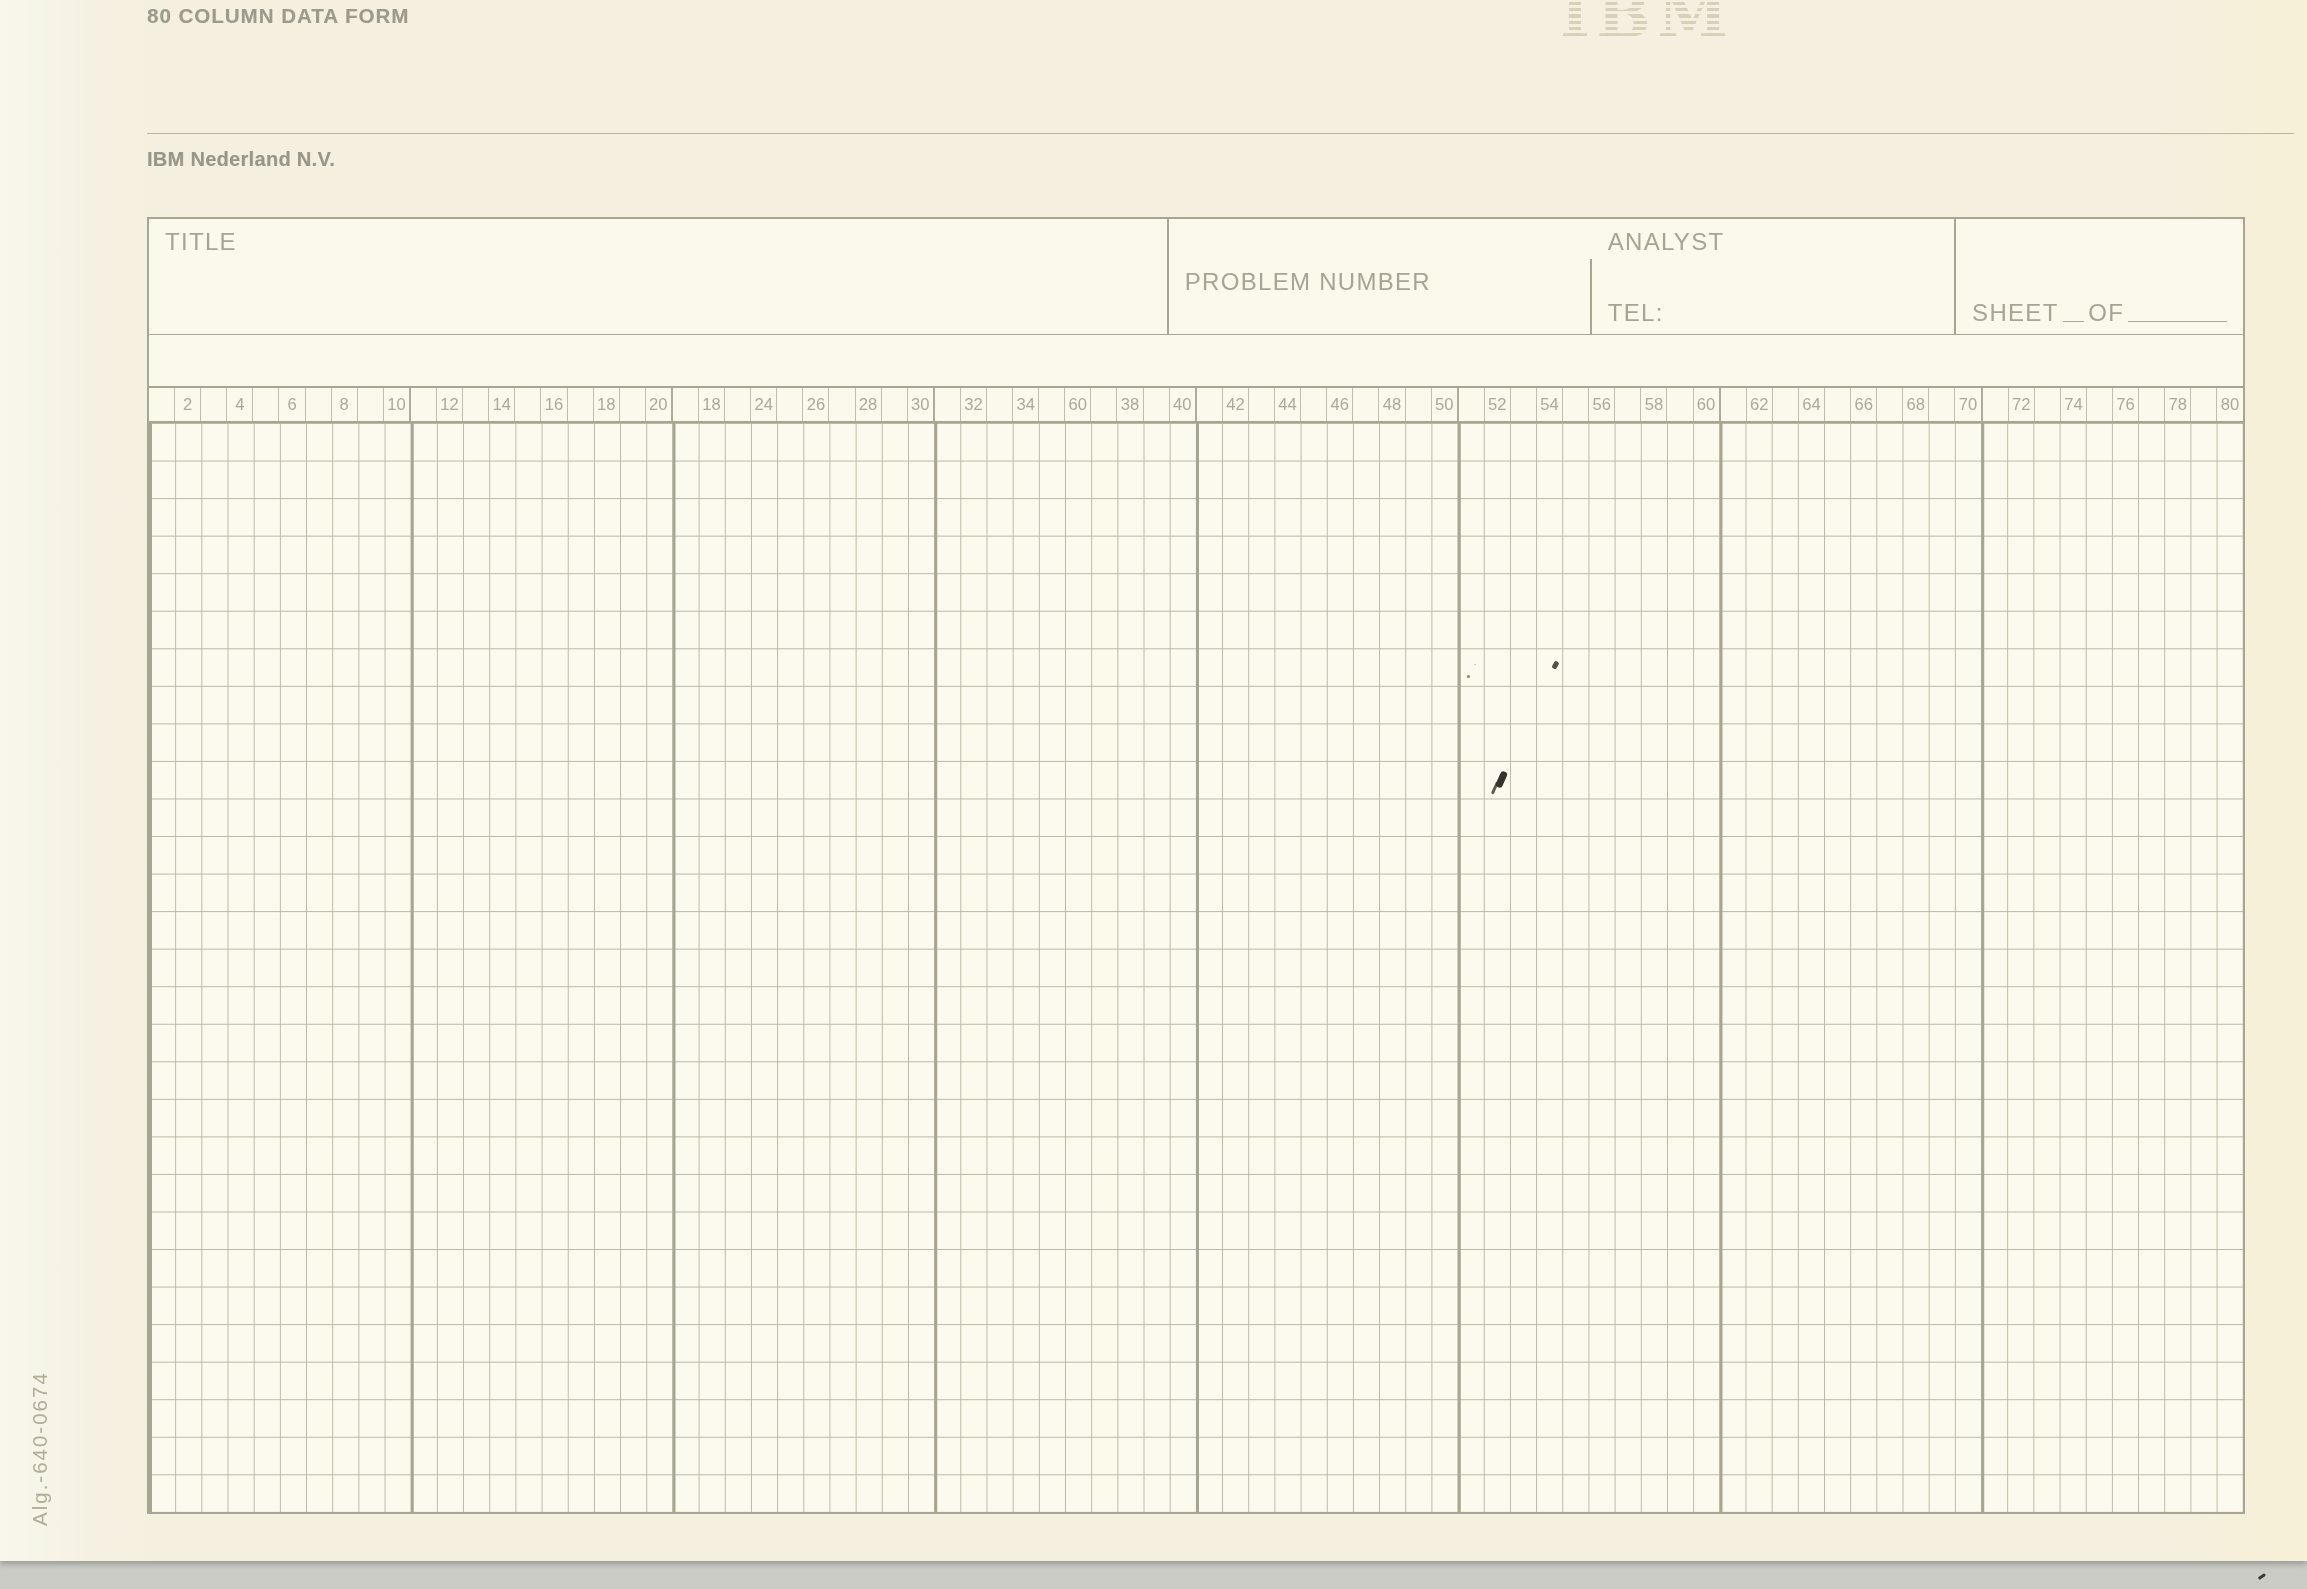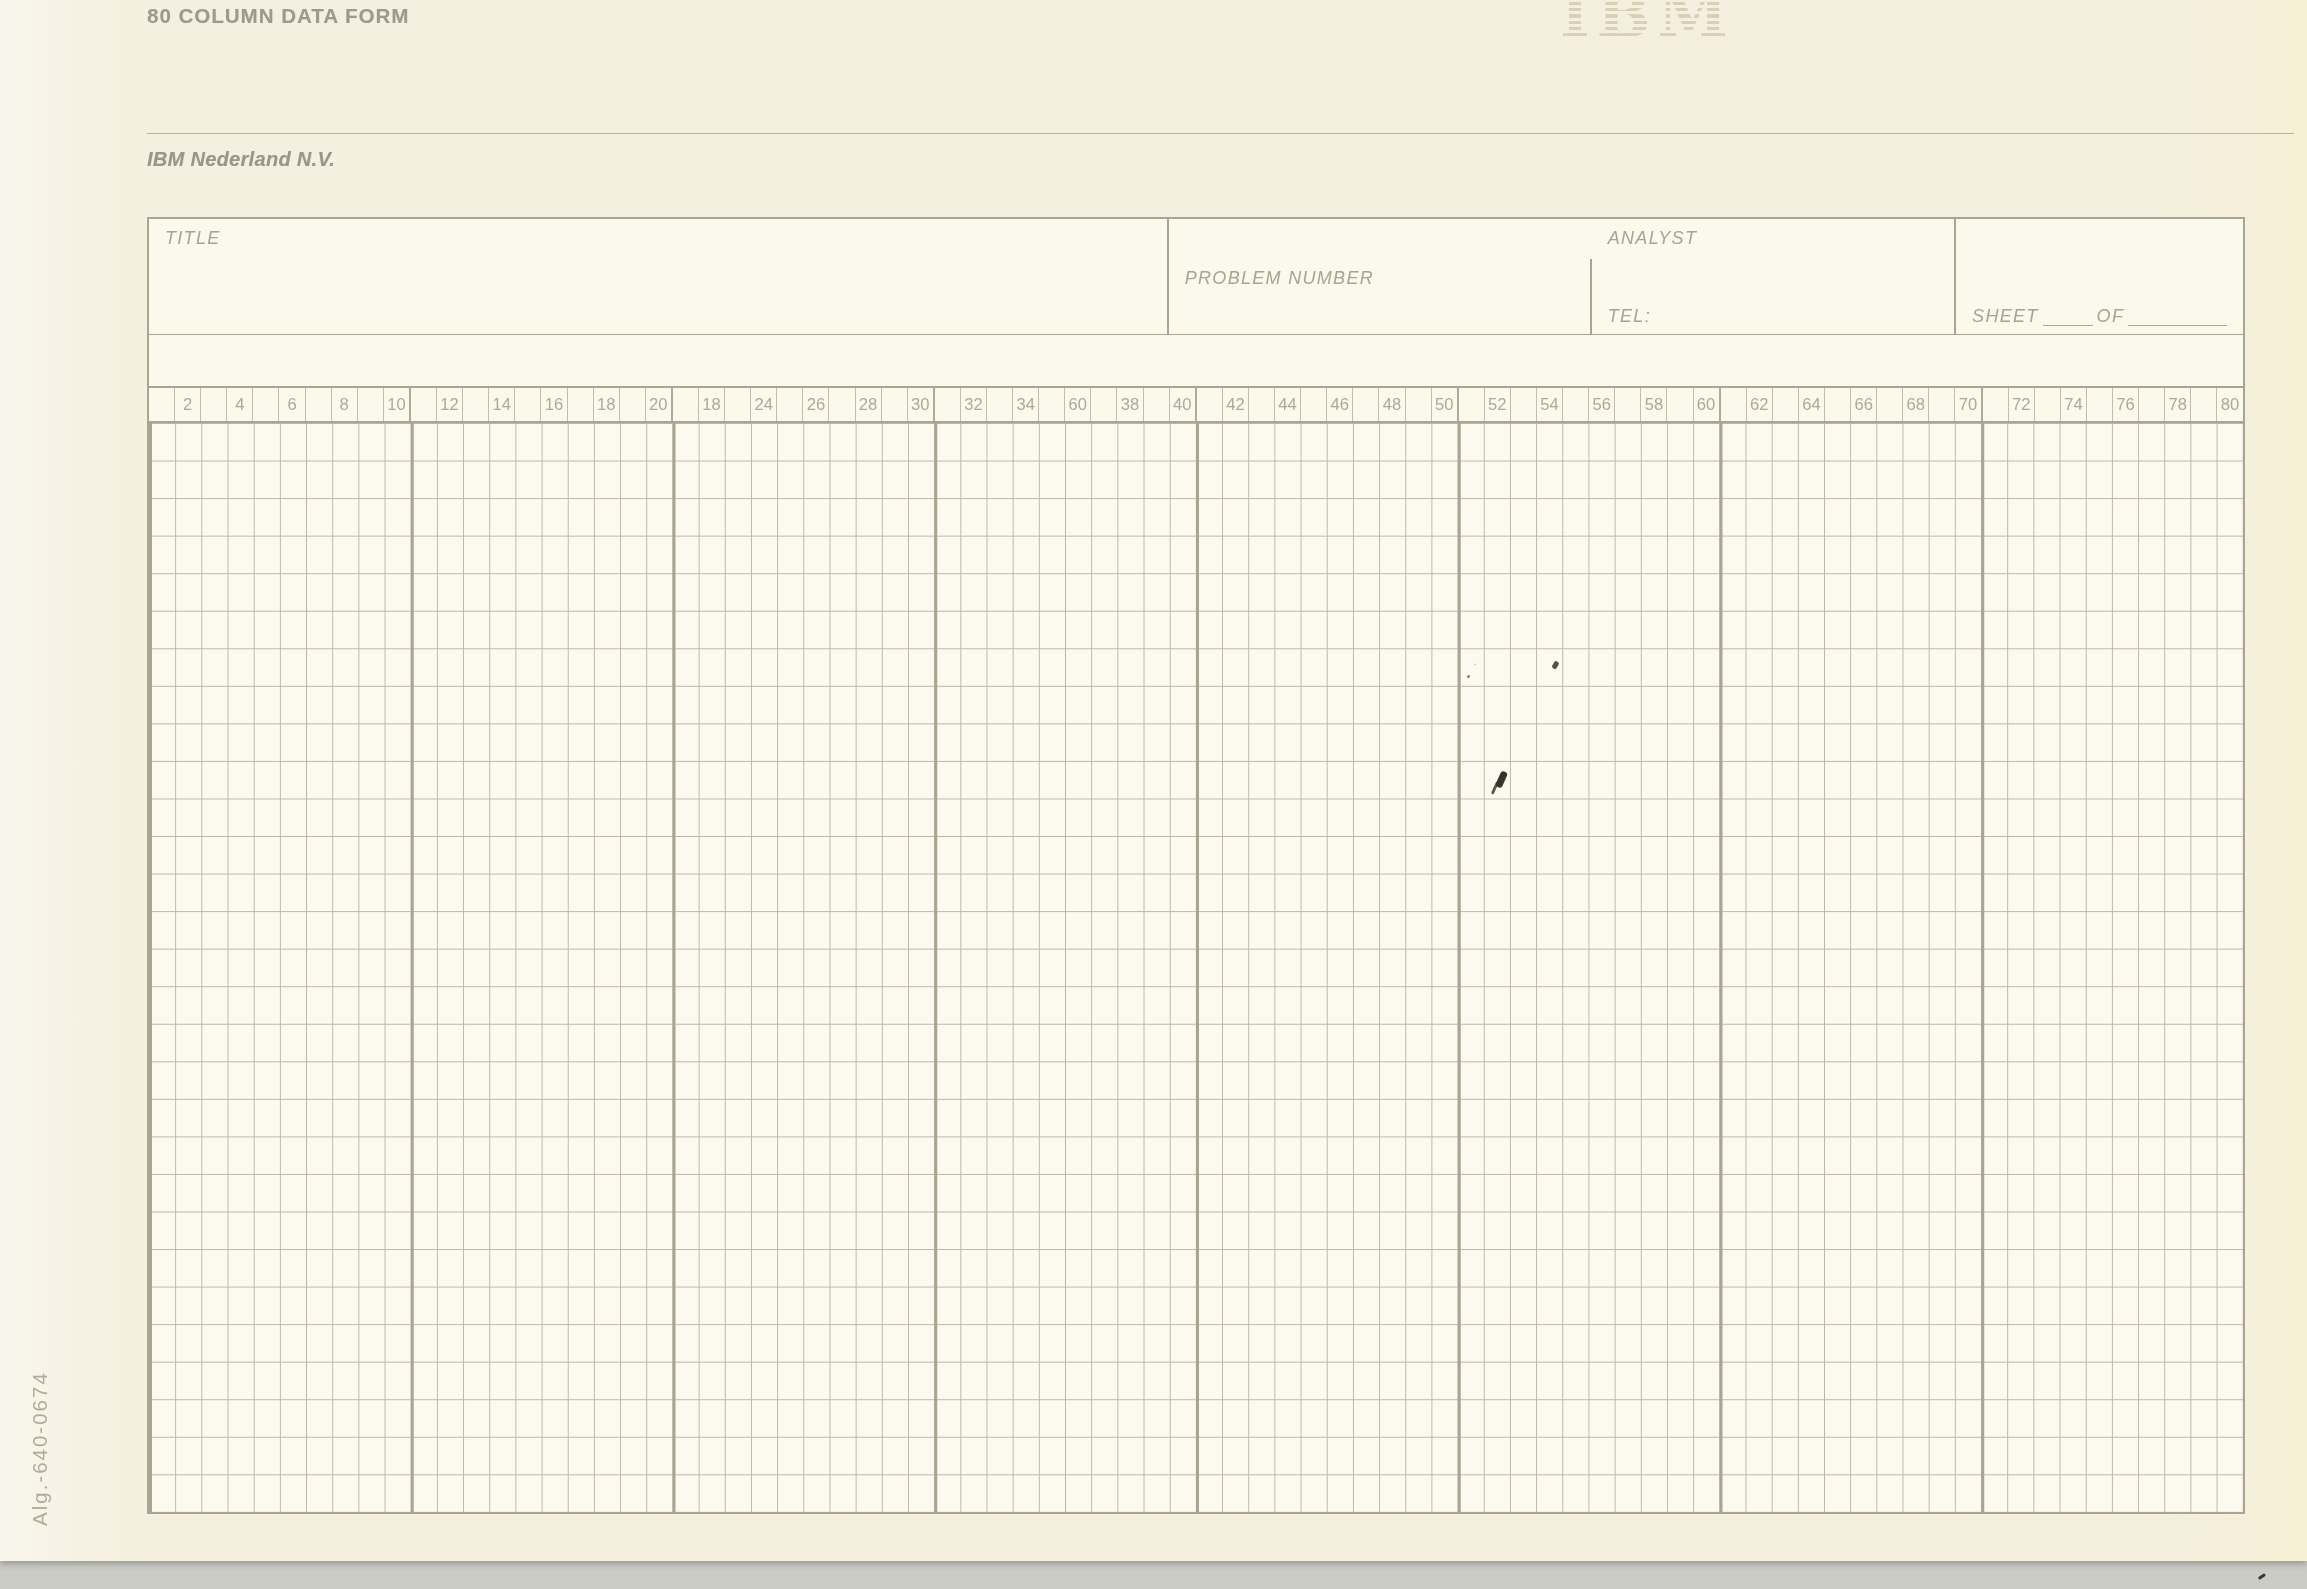--- a/index.html
+++ b/index.html
@@ -45,39 +45,38 @@
   .top-rule {
     position: absolute; left: 147px; top: 133px;
     width: 2147px; height: 0;
     border-top: 1.3px solid rgba(164,160,144,0.75);
   }
   .company-name {
     position: absolute; left: 147px; top: 148px;
     font-size: 20px; font-weight: bold; letter-spacing: 0.3px;
     color: #97968a;
     text-shadow: 0.4px 0.4px 0 rgba(151,150,138,0.35);
-    font-style: italic;
   }
 
   
   .form-table {
     position: absolute; left: 147px; top: 217px;
     width: 2098px;
     border: 2.6px solid #a9a592;
     background: #fbf8ec;
     box-sizing: border-box;
   }
   .hdr-row { display: flex; height: 115px; }
   .hdr-cell {
     box-sizing: border-box;
     border-right: 2px solid #a9a592;
     padding: 9.3px 0 6.6px 16px;
-    font-size: 18px; letter-spacing: 1.3px;
+    font-size: 24px; letter-spacing: 1.3px;
     color: #a7a492;
-    display: flex; flex-direction: column; justify-content: space-between; font-style: italic;
+    display: flex; flex-direction: column; justify-content: space-between;
   }
   .hdr-cell:last-child { border-right: none; }
   .cell-title   { flex: 0 0 48.7%; }
   .cell-problem { flex: 0 0 20.2%; margin-top: 40px; }
   .cell-analyst { flex: 0 0 17.4%; }
   .cell-sheet   { flex: 1 1 auto; justify-content: flex-end; padding-right: 13.2px; }
   .sheet-line { display: flex; align-items: center; }
   .blank-rule {
     display: inline-block; height: 17px;
     border-bottom: 1.3px solid #aba795; margin: 0 4px;

